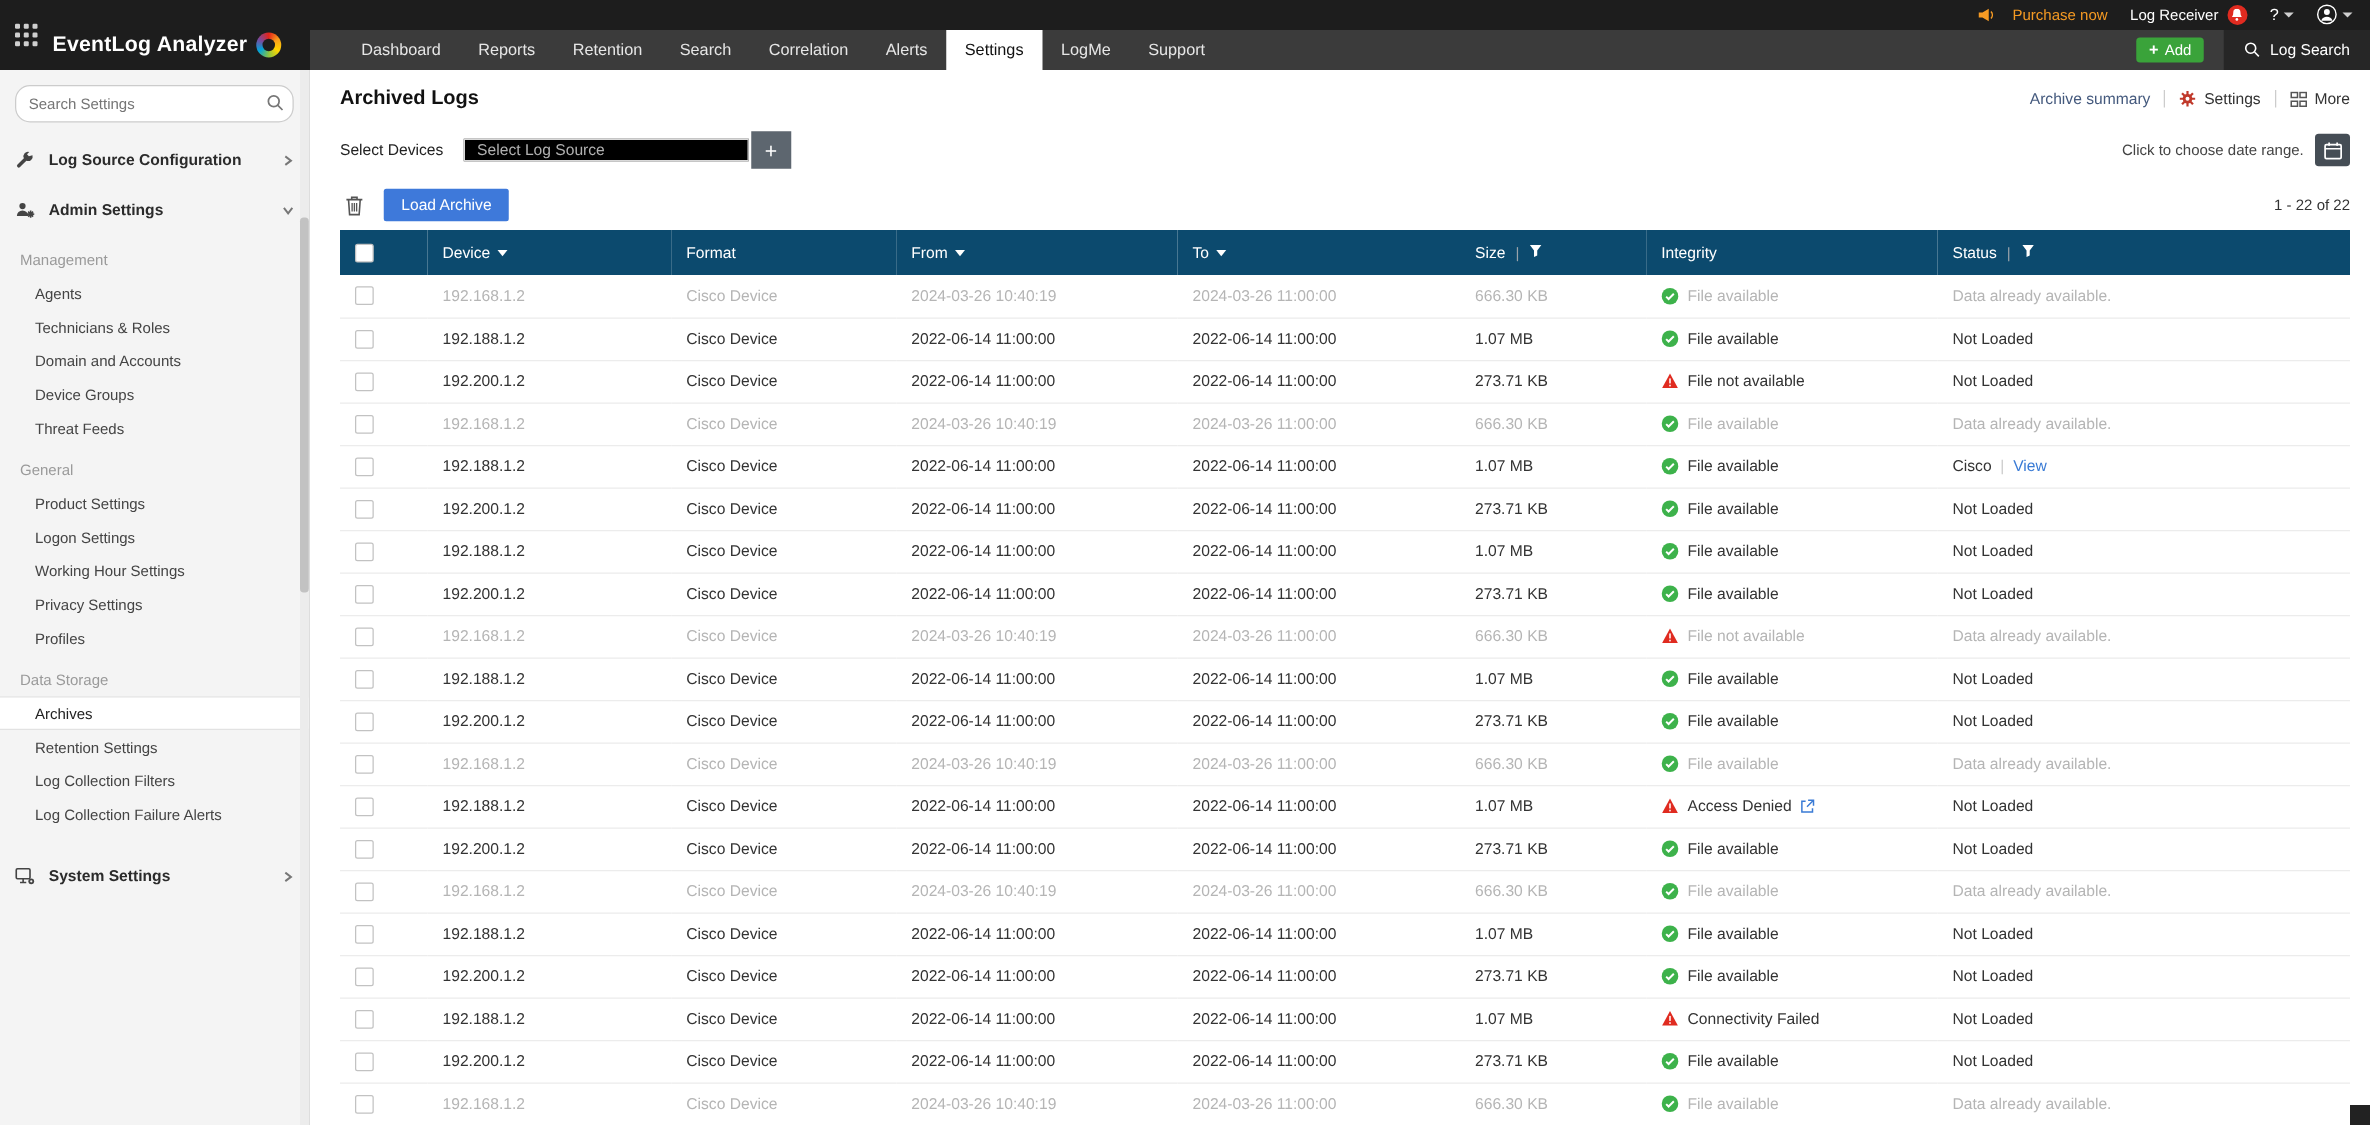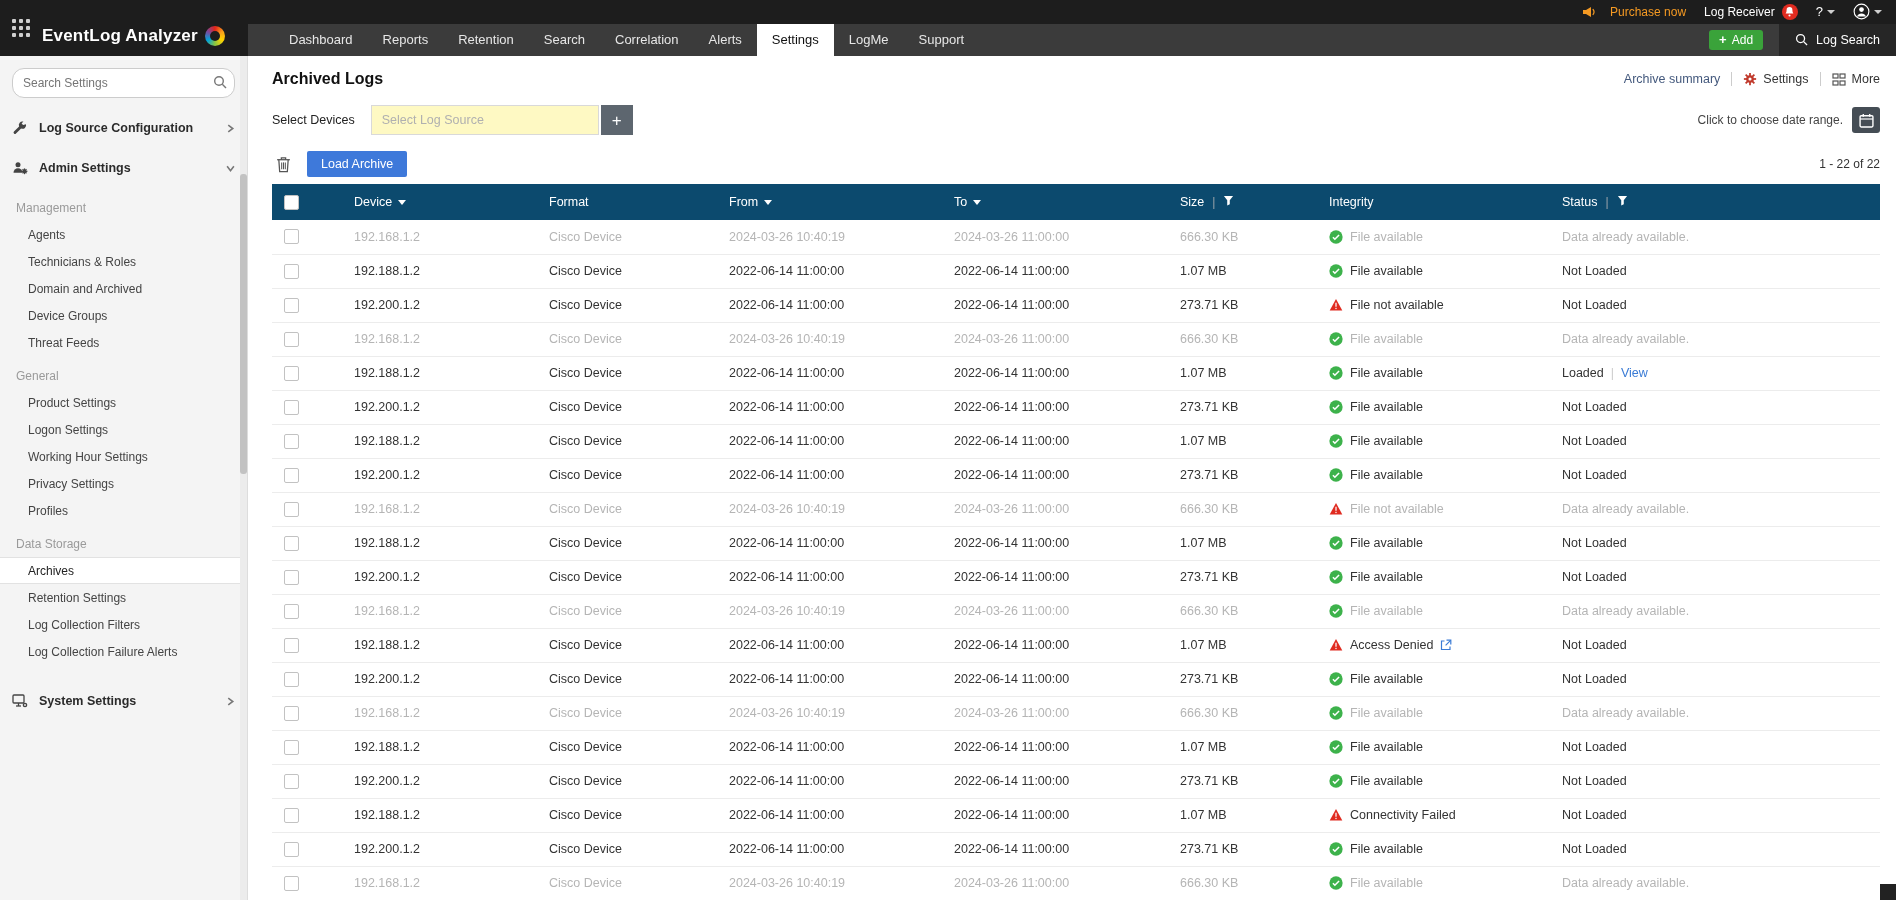--- a/index.html
+++ b/index.html
@@ -56,21 +56,21 @@
   .content { flex:1; background:#fff; padding:0 16px 0 24px; min-width:0; position:relative; }
   .content-header { display:flex; align-items:center; justify-content:space-between; height:38px; margin-top:4px; }
   .page-title { font-size:16px; font-weight:bold; color:#111; }
   .header-actions { display:flex; align-items:center; gap:11px; font-size:12.5px; color:#333; }
   .archive-summary { color:#44597d; cursor:pointer; text-decoration:none; }
   .vdiv { width:1px; height:14px; background:#ccc; }
   .hdr-action { display:flex; align-items:center; gap:6px; cursor:pointer; }
 
   .filter-row { display:flex; align-items:center; margin-top:6px; height:32px; }
   .filter-label { font-size:12.5px; color:#222; margin-right:16px; }
-  .select-input { width:228px; height:30px; border:1px solid #d9d9d9; background:#fef9c3; padding:0 10px; font-size:12.5px; color:#888; font-family:inherit; }
+  .select-input { width:228px; height:18px; border:1px solid #d9d9d9; background:#000000; padding:0 10px; font-size:12.5px; color:#888; font-family:inherit; }
   .select-input::placeholder { color:#b0b0b0; }
   .plus-btn { width:32px; height:30px; background:#5d666f; color:#fff; border:none; font-size:17px; margin-left:2px; cursor:pointer; line-height:1; }
   .filter-right { margin-left:auto; display:flex; align-items:center; gap:9px; font-size:12px; color:#444; }
   .cal-btn { width:28px; height:26px; background:#454d55; border:none; border-radius:3px; display:flex; align-items:center; justify-content:center; cursor:pointer; }
 
   .toolbar-row { display:flex; align-items:center; gap:12px; margin-top:14px; height:28px; }
   .trash-btn { background:none; border:none; padding:2px 4px; cursor:pointer; display:flex; }
   .load-btn { background:#3e79da; color:#fff; border:none; border-radius:2px; height:26px; padding:0 14px; font-size:12.5px; cursor:pointer; font-family:inherit; }
   .pagination { margin-left:auto; font-size:12px; color:#333; }
 
@@ -222,21 +222,21 @@
           <svg width="9" height="9" viewBox="0 0 8 8">
               <polyline points="1,2 4,6 7,2" fill="none" stroke="#777" stroke-width="1.4"></polyline>
             </svg>
         </span>
       </div>
 
       <div id="sidebar-sections">
           <div class="section-title">Management</div>
           <div class="side-item">Agents</div>
           <div class="side-item">Technicians &amp; Roles</div>
-          <div class="side-item">Domain and Archived</div>
+          <div class="side-item">Domain and Accounts</div>
           <div class="side-item">Device Groups</div>
           <div class="side-item">Threat Feeds</div>
           <div class="section-title">General</div>
           <div class="side-item">Product Settings</div>
           <div class="side-item">Logon Settings</div>
           <div class="side-item">Working Hour Settings</div>
           <div class="side-item">Privacy Settings</div>
           <div class="side-item">Profiles</div>
           <div class="section-title">Data Storage</div>
           <div class="side-item active">Archives</div>
@@ -451,21 +451,21 @@
               <td>1.07 MB</td>
               <td>
                 <span class="integ">
                   <svg width="14" height="14" viewBox="0 0 16 16">
                     <circle cx="8" cy="8" r="7.6" fill="#3db24b"></circle>
                     <path d="M4.5 8.3l2.2 2.2 4.8-4.8" stroke="#fff" stroke-width="1.8" fill="none"></path>
                   </svg>
                   <span>File available</span>
                 </span>
               </td>
-              <td><span>Loaded</span><span class="sep2">|</span><a class="view-link">View</a></td>
+              <td><span>Cisco</span><span class="sep2">|</span><a class="view-link">View</a></td>
             </tr>
             <tr>
               <td><input type="checkbox" style=""></td>
               <td>192.200.1.2</td>
               <td>Cisco Device</td>
               <td>2022-06-14 11:00:00</td>
               <td>2022-06-14 11:00:00</td>
               <td>273.71 KB</td>
               <td>
                 <span class="integ">

